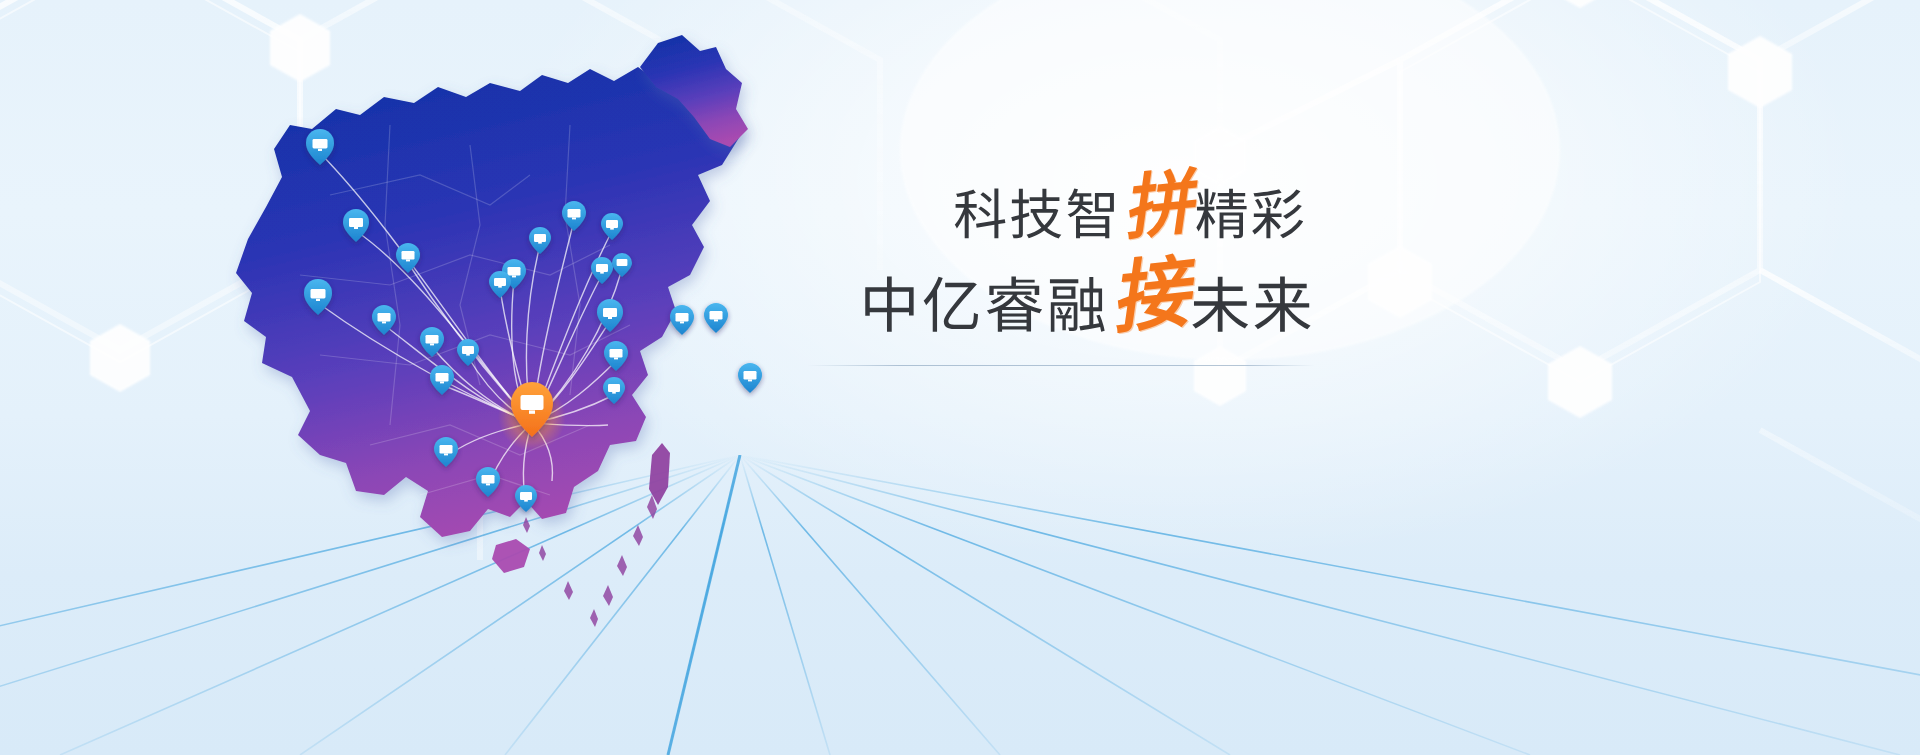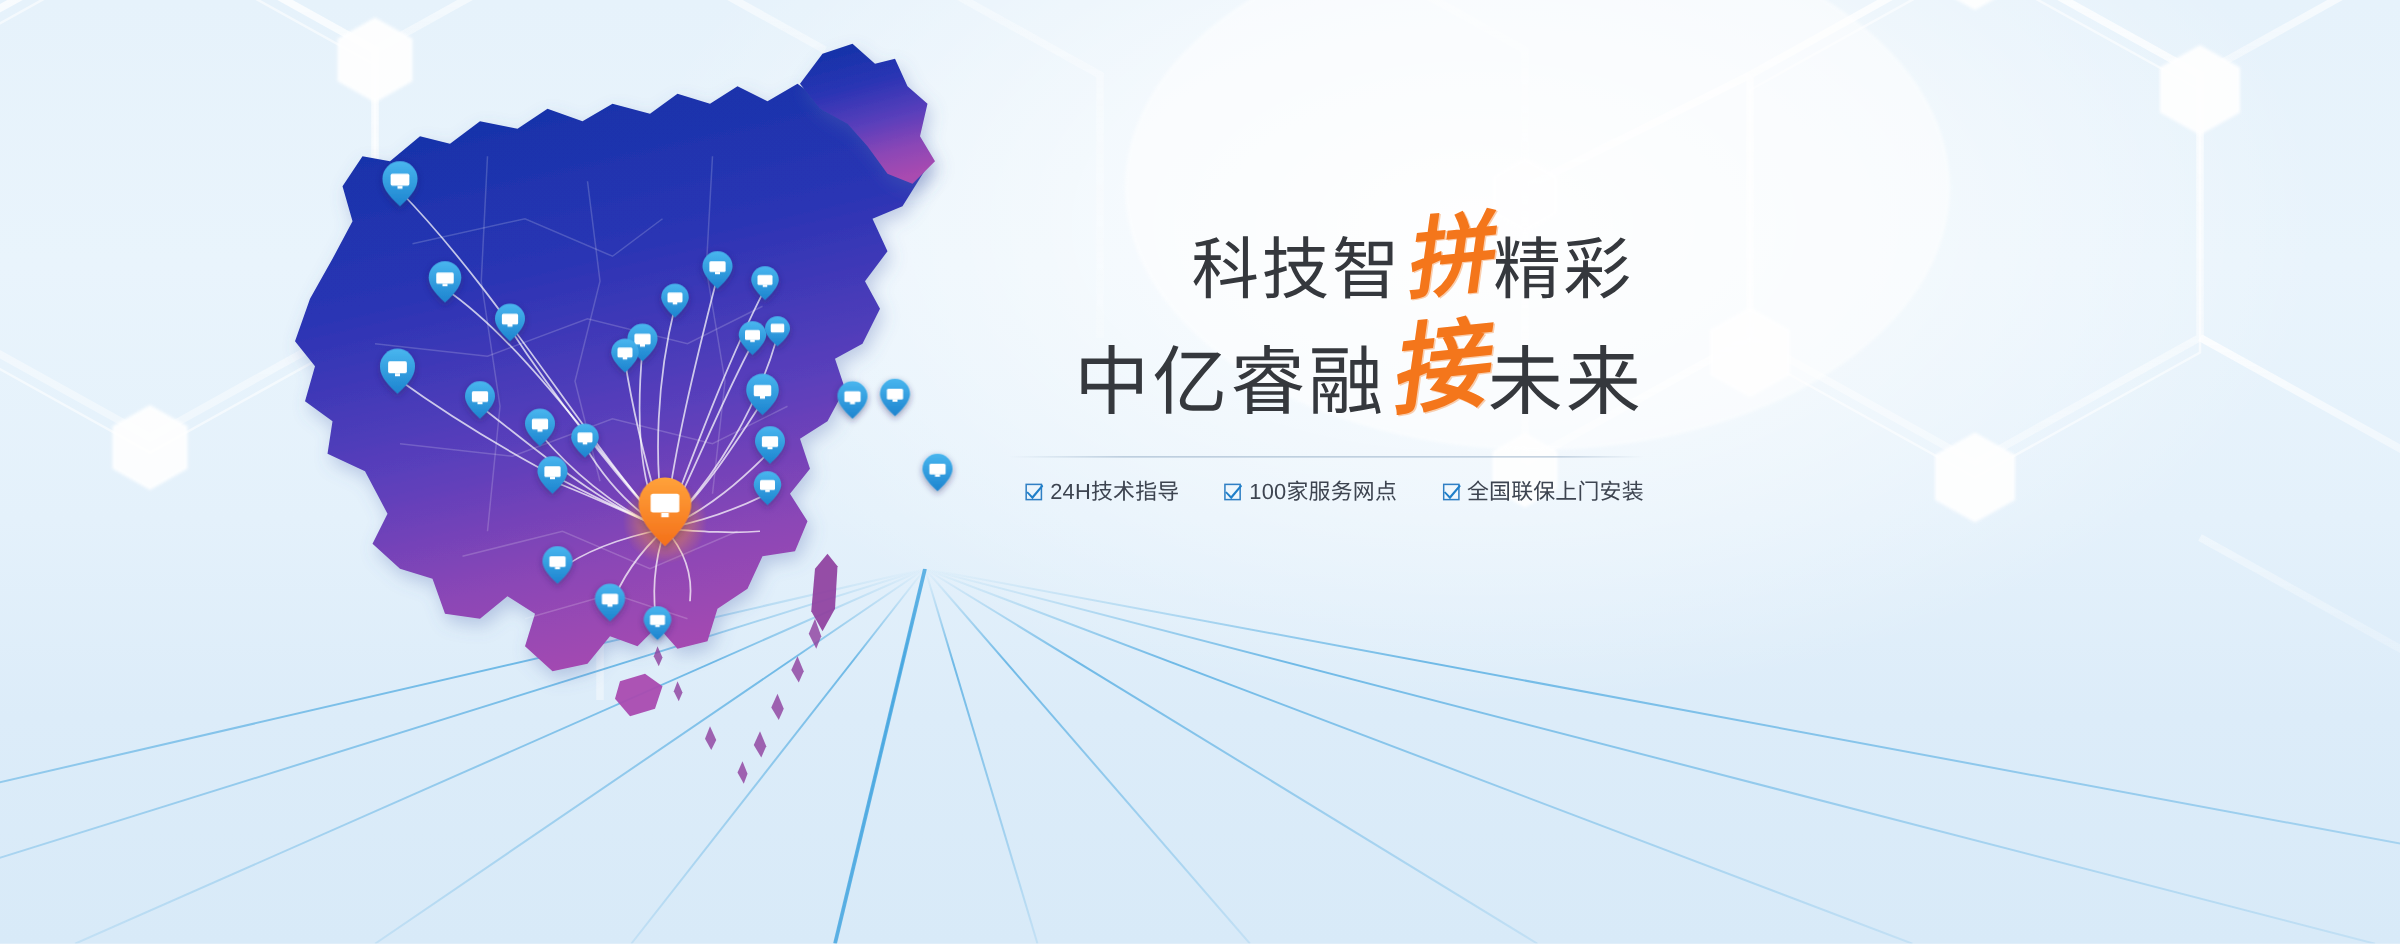--- a/index.html
+++ b/index.html
@@ -394,42 +394,15 @@
     <div class="headline line1">
       <span>科技智</span><span class="brush">拼</span><span>精彩</span>
     </div>
 
     <div class="headline line2">
       <span>中亿睿融</span><span class="brush">接</span><span>未来</span>
     </div>
 
     <div class="rule"></div>
 
-    <div class="bullets">
-
-      <div class="bullet">
-        <svg class="tick" viewBox="0 0 16 16">
-          <rect x="1" y="1.6" width="13" height="13" fill="none" stroke="#2f7fc4" stroke-width="1.3"></rect>
-          <path d="M2.4 7.6 L6.2 11.6 L14.6 1.6 L15.6 3.2 L6.4 14.2 L1.2 8.6 Z" fill="#1f7fc9"></path>
-        </svg>
-        <span class="bullet-label">24H技术指导</span>
-      </div>
-
-      <div class="bullet">
-        <svg class="tick" viewBox="0 0 16 16">
-          <rect x="1" y="1.6" width="13" height="13" fill="none" stroke="#2f7fc4" stroke-width="1.3"></rect>
-          <path d="M2.4 7.6 L6.2 11.6 L14.6 1.6 L15.6 3.2 L6.4 14.2 L1.2 8.6 Z" fill="#1f7fc9"></path>
-        </svg>
-        <span class="bullet-label">100家服务网点</span>
-      </div>
-
-      <div class="bullet">
-        <svg class="tick" viewBox="0 0 16 16">
-          <rect x="1" y="1.6" width="13" height="13" fill="none" stroke="#2f7fc4" stroke-width="1.3"></rect>
-          <path d="M2.4 7.6 L6.2 11.6 L14.6 1.6 L15.6 3.2 L6.4 14.2 L1.2 8.6 Z" fill="#1f7fc9"></path>
-        </svg>
-        <span class="bullet-label">全国联保上门安装</span>
-      </div>
-
-    </div>
   </div>
 
 </div>
 
 </body></html>

